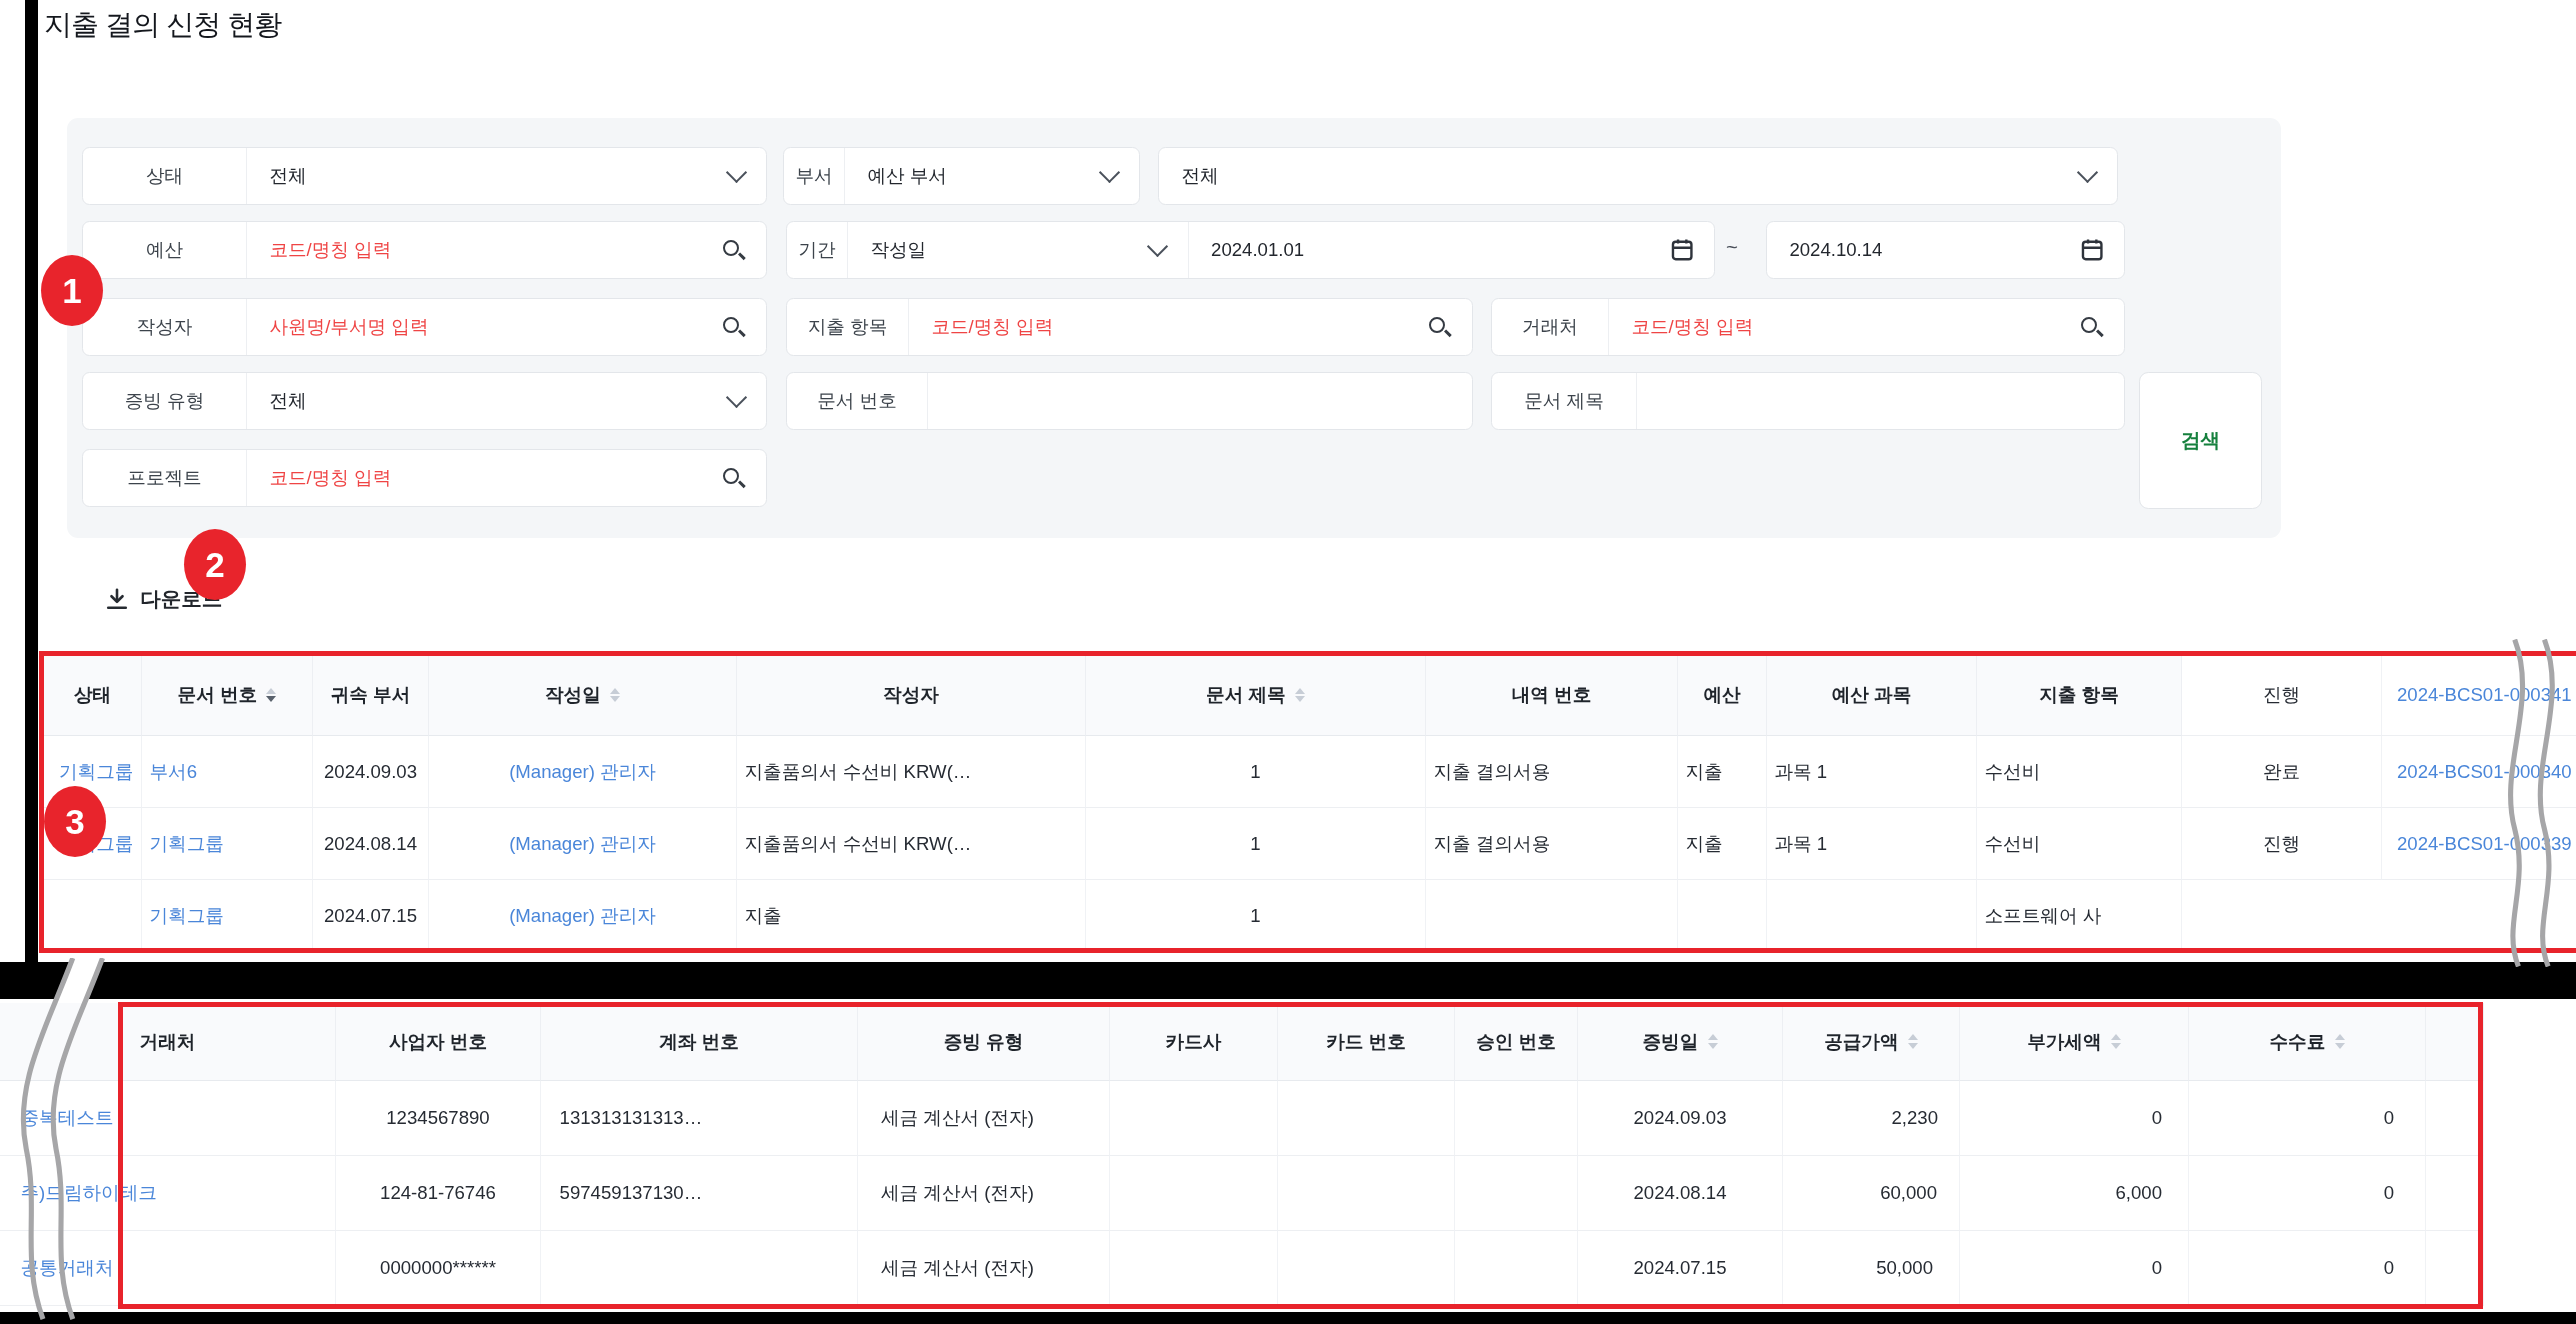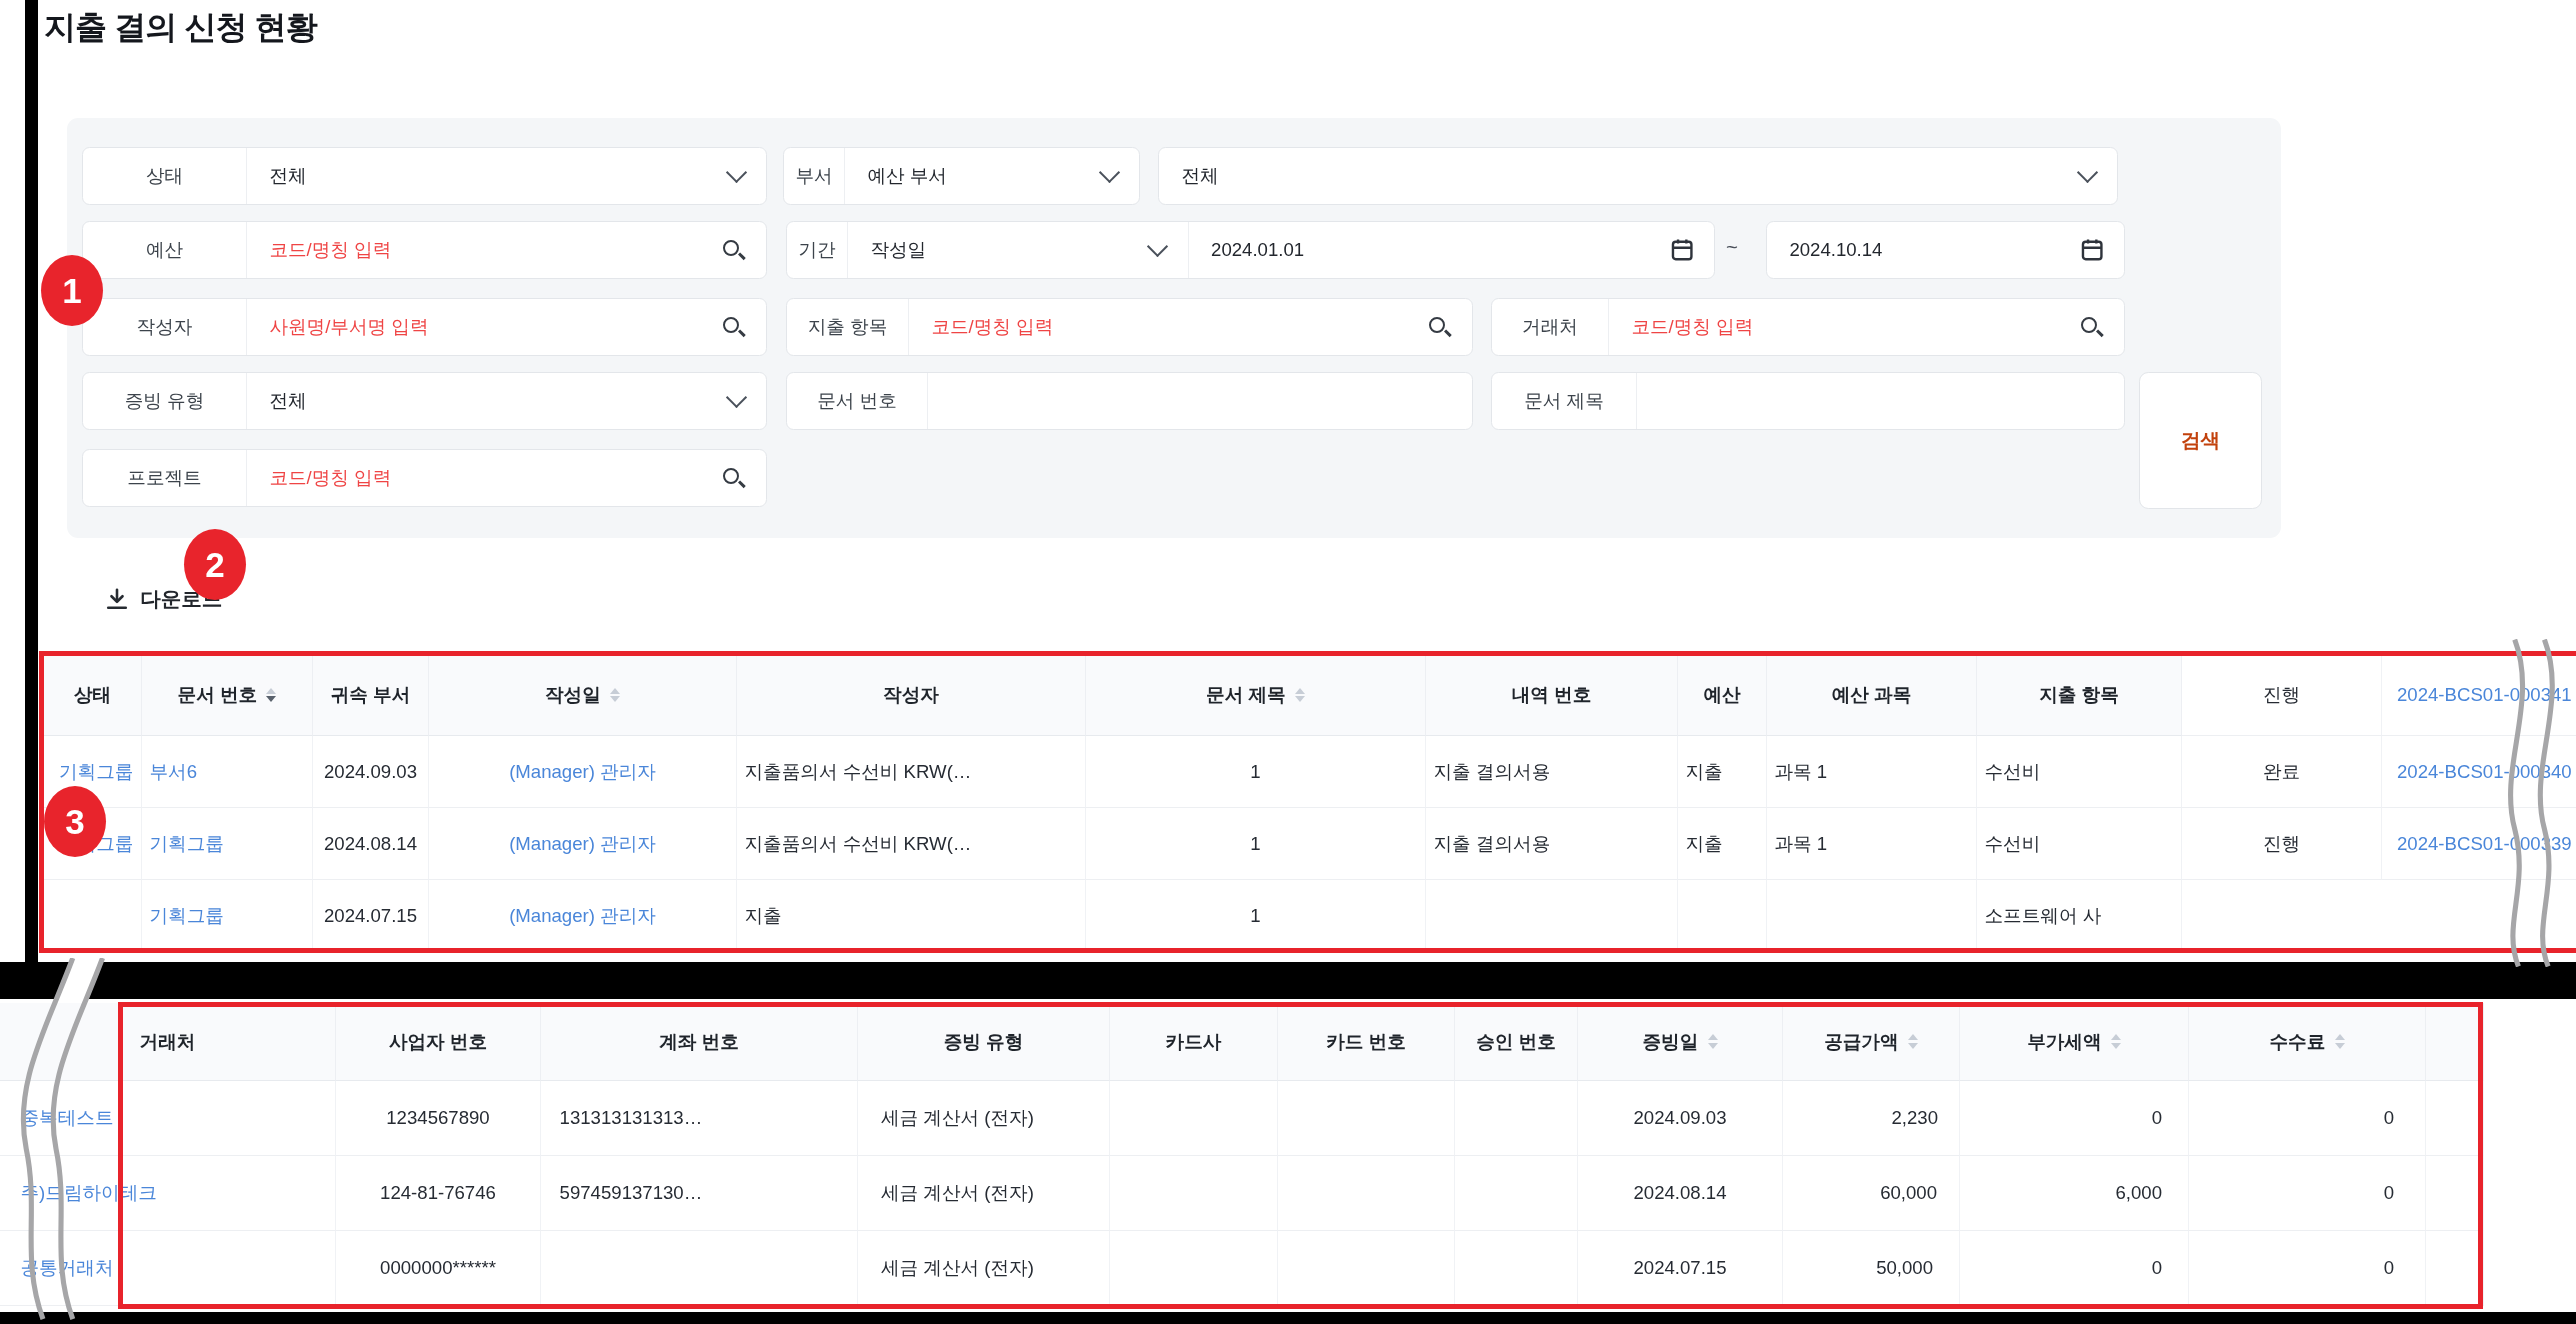--- a/index.html
+++ b/index.html
@@ -1,39 +1,39 @@
 <!DOCTYPE html>
 <html style="font-size:15px"><head>
 <meta charset="utf-8">
 <style>
   html,body{margin:0;padding:0;background:#fff;}
   #screen{position:relative;width:2576px;height:1324px;background:#fff;overflow:hidden;
           font-family:"Liberation Sans","DejaVu Sans",sans-serif;}
 
-  .title{position:absolute;left:44px;top:5.6px;font-size:32px;font-weight:700;color:#14171d;letter-spacing:-0.9px;}
+  .title{position:absolute;left:44px;top:5.6px;font-size:28px;font-weight:400;color:#14171d;letter-spacing:-0.9px;}
 
   
   .panel{position:absolute;left:67px;top:118px;width:2214px;height:420px;background:#f4f6f8;border-radius:11.2px;}
   .field{position:absolute;height:58px;background:#fff;border:0.9px solid #e3e6ea;border-radius:7.5px;
          display:flex;align-items:center;box-sizing:border-box;overflow:hidden;}
   .flabel{align-self:stretch;display:flex;align-items:center;justify-content:center;flex:none;
           border-right:0.9px solid #edeff2;color:#3c434b;font-size:18.6px;white-space:nowrap;}
   .fval{flex:1 1 auto;padding-left:22.4px;font-size:18.6px;color:#23272e;white-space:nowrap;overflow:hidden;}
   .fval.fixed{flex:0 0 auto;}
   .ph{color:#ef4444;}
   .chev{flex:none;width:13px;height:13px;border-left:2.3px solid #4a515b;border-bottom:2.3px solid #4a515b;
         transform:rotate(-45deg);margin:-7.5px 22.4px 0 0;}
   .isearch{flex:none;position:relative;width:24px;height:24px;margin-right:20.5px;}
   .isearch::before{content:"";position:absolute;left:1.9px;top:1.9px;width:12px;height:12px;border:2.4px solid #353b43;border-radius:50%;}
   .isearch::after{content:"";position:absolute;left:16px;top:17px;width:8.4px;height:2.5px;background:#353b43;transform:rotate(45deg);}
   .vdiv{flex:none;width:0.9px;align-self:stretch;background:#edeff2;}
   .ical{flex:none;margin-right:20.5px;}
   .tilde{position:absolute;left:1659px;top:117px;font-size:20.5px;color:#4a505a;}
   .btn-search{position:absolute;left:2072px;top:254px;width:121px;height:135px;background:#fff;border:0.9px solid #e2e5e9;
-        border-radius:9.3px;display:flex;align-items:center;justify-content:center;font-size:19.6px;font-weight:700;color:#c2410c;cursor:pointer;}
+        border-radius:9.3px;display:flex;align-items:center;justify-content:center;font-size:19.6px;font-weight:700;color:#15803d;cursor:pointer;}
 
   
   .dl{position:absolute;left:105px;top:585px;display:flex;align-items:center;gap:11.2px;cursor:pointer;}
   .dl-label{font-size:20.5px;font-weight:700;color:#22262c;}
 
   
   .tbl{position:absolute;display:grid;background:#fff;z-index:1;}
   .th{display:flex;align-items:center;justify-content:center;gap:9.3px;background:#f9fafc;
       border-right:0.9px solid #edeff3;border-bottom:0.9px solid #e7eaee;
       font-weight:700;font-size:18.6px;color:#1f242b;white-space:nowrap;overflow:hidden;}

